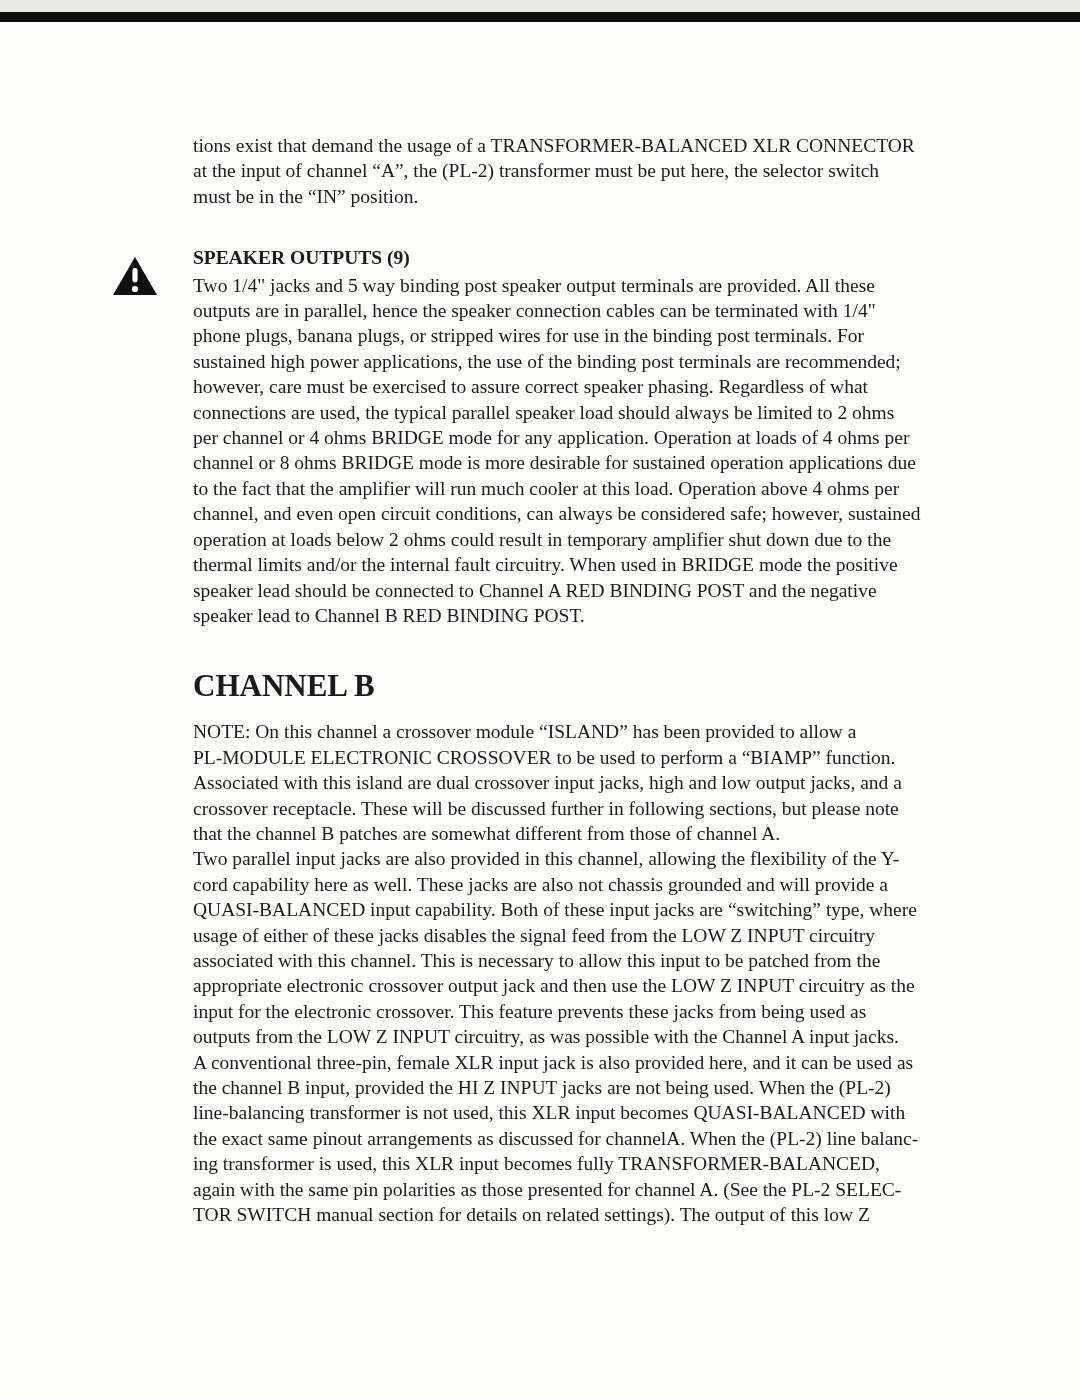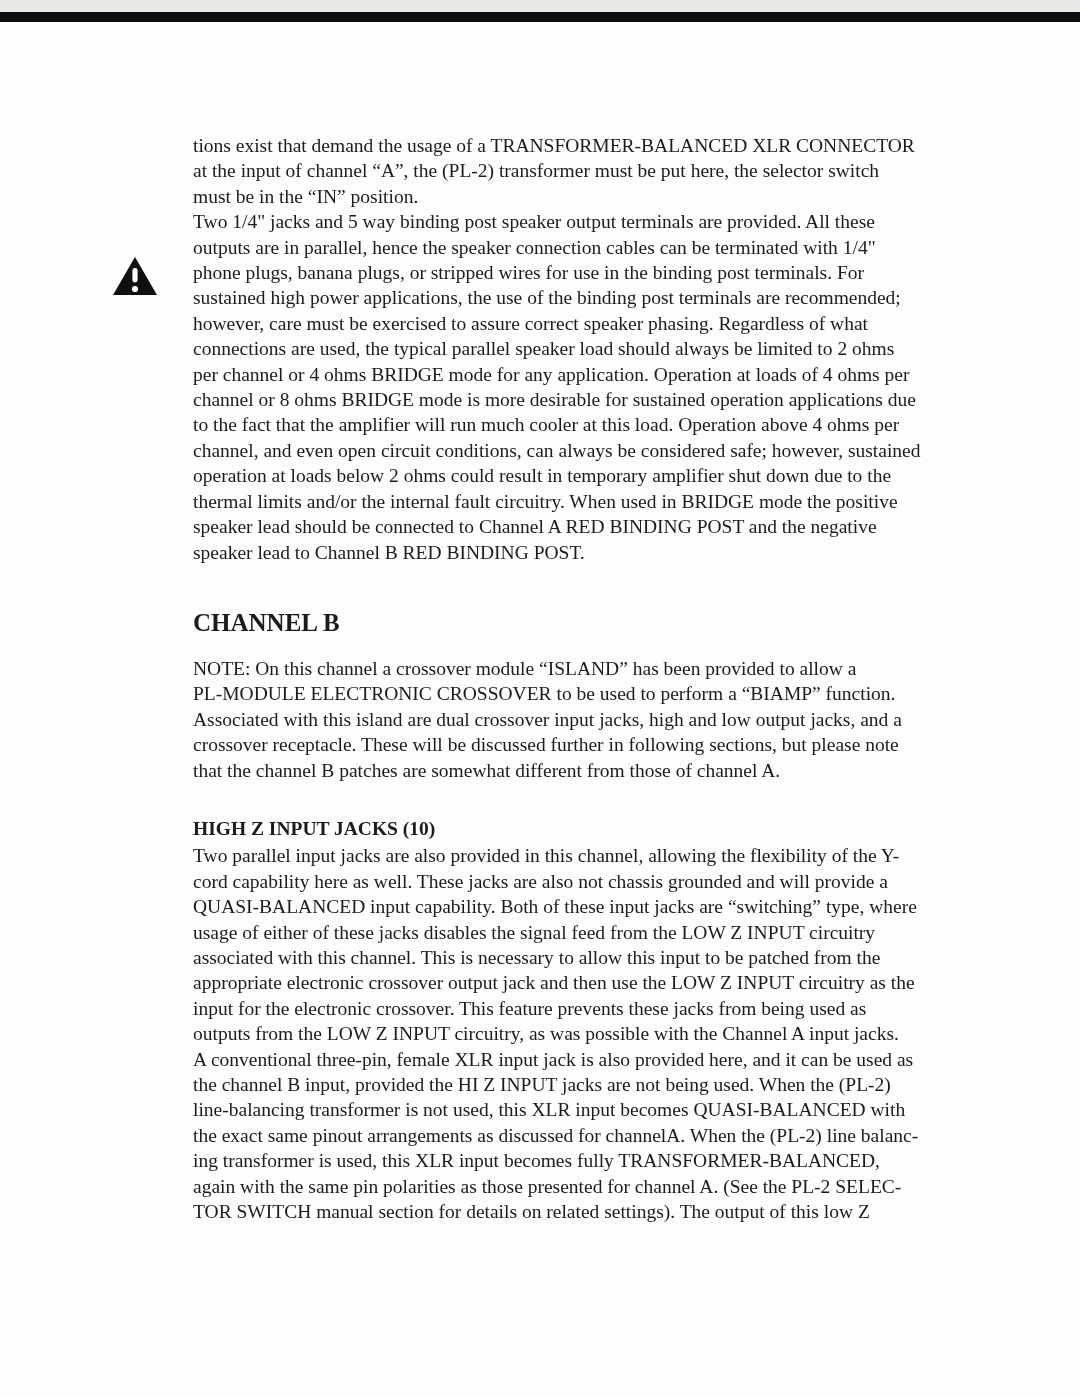--- a/index.html
+++ b/index.html
@@ -35,21 +35,21 @@
     margin: 0;
   }
   .heading {
     font-size: 19.5px;
     line-height: 25.4px;
     font-weight: bold;
     margin: 33px 0 2px 0;
   }
   .heading.first { margin-top: 36px; }
   .big-heading {
-    font-size: 25px;
+    font-size: 31px;
     line-height: 30px;
     font-weight: bold;
     margin: 43px 0 18px 0;
   }
   .note-label { font-weight: normal; }
 
   .warning-icon-wrap {
     position: absolute;
     left: 112px;
     top: 243px;
@@ -72,20 +72,21 @@
       <circle cx="23" cy="34" r="3.1" fill="#fdfdfb"></circle>
     </svg>
   </div>
 
   <div class="text-col">
 
     <p class="para">tions exist that demand the usage of a TRANSFORMER-BALANCED XLR CONNECTOR
 at the input of channel “A”, the (PL-2) transformer must be put here, the selector switch
 must be in the “IN” position.</p>
 
+    <h3 class="heading first">SPEAKER OUTPUTS (9)</h3>
     <p class="para">Two 1/4" jacks and 5 way binding post speaker output terminals are provided.  All these
 outputs are in parallel, hence the speaker connection cables can be terminated with 1/4"
 phone plugs, banana plugs, or stripped wires for use in the binding post terminals.  For
 sustained high power applications, the use of the binding post terminals are recommended;
 however, care must be exercised to assure correct speaker phasing.  Regardless of what
 connections are used, the typical parallel speaker load should always be limited to 2 ohms
 per channel or 4 ohms BRIDGE mode for any application.  Operation at loads of 4 ohms per
 channel or 8 ohms BRIDGE mode is more desirable for sustained operation applications due
 to the fact that the amplifier will run much cooler at this load.  Operation above 4 ohms per
 channel, and even open circuit conditions, can always be considered safe; however, sustained
@@ -95,21 +96,20 @@
 speaker lead to Channel B RED BINDING POST.</p>
 
     <h2 class="big-heading">CHANNEL B</h2>
 
     <p class="para"><span class="note-label">NOTE:</span><span>  On this channel a crossover module “ISLAND” has been provided to allow a
 PL-MODULE ELECTRONIC CROSSOVER to be used to perform a “BIAMP” function.
 Associated with this island are dual crossover input jacks, high and low output jacks, and a
 crossover receptacle. These will be discussed further in following sections, but please note
 that the channel B patches are somewhat different from those of channel A.</span></p>
 
-    <h3 class="heading">HIGH Z INPUT JACKS (10)</h3>
     <p class="para">Two parallel input jacks are also provided in this channel, allowing the flexibility of the Y-
 cord capability here as well. These jacks are also not chassis grounded and will provide a
 QUASI-BALANCED input capability. Both of these input jacks are “switching” type, where
 usage of either of these jacks disables the signal feed from the LOW Z INPUT circuitry
 associated with this channel. This is necessary to allow this input to be patched from the
 appropriate electronic crossover output jack and then use the LOW Z INPUT circuitry as the
 input for the electronic crossover.  This feature prevents these jacks from being used as
 outputs from the LOW Z INPUT circuitry, as was possible with the Channel A input jacks.</p>
 
     <p class="para">A conventional three-pin, female XLR input jack is also provided here, and it can be used as

